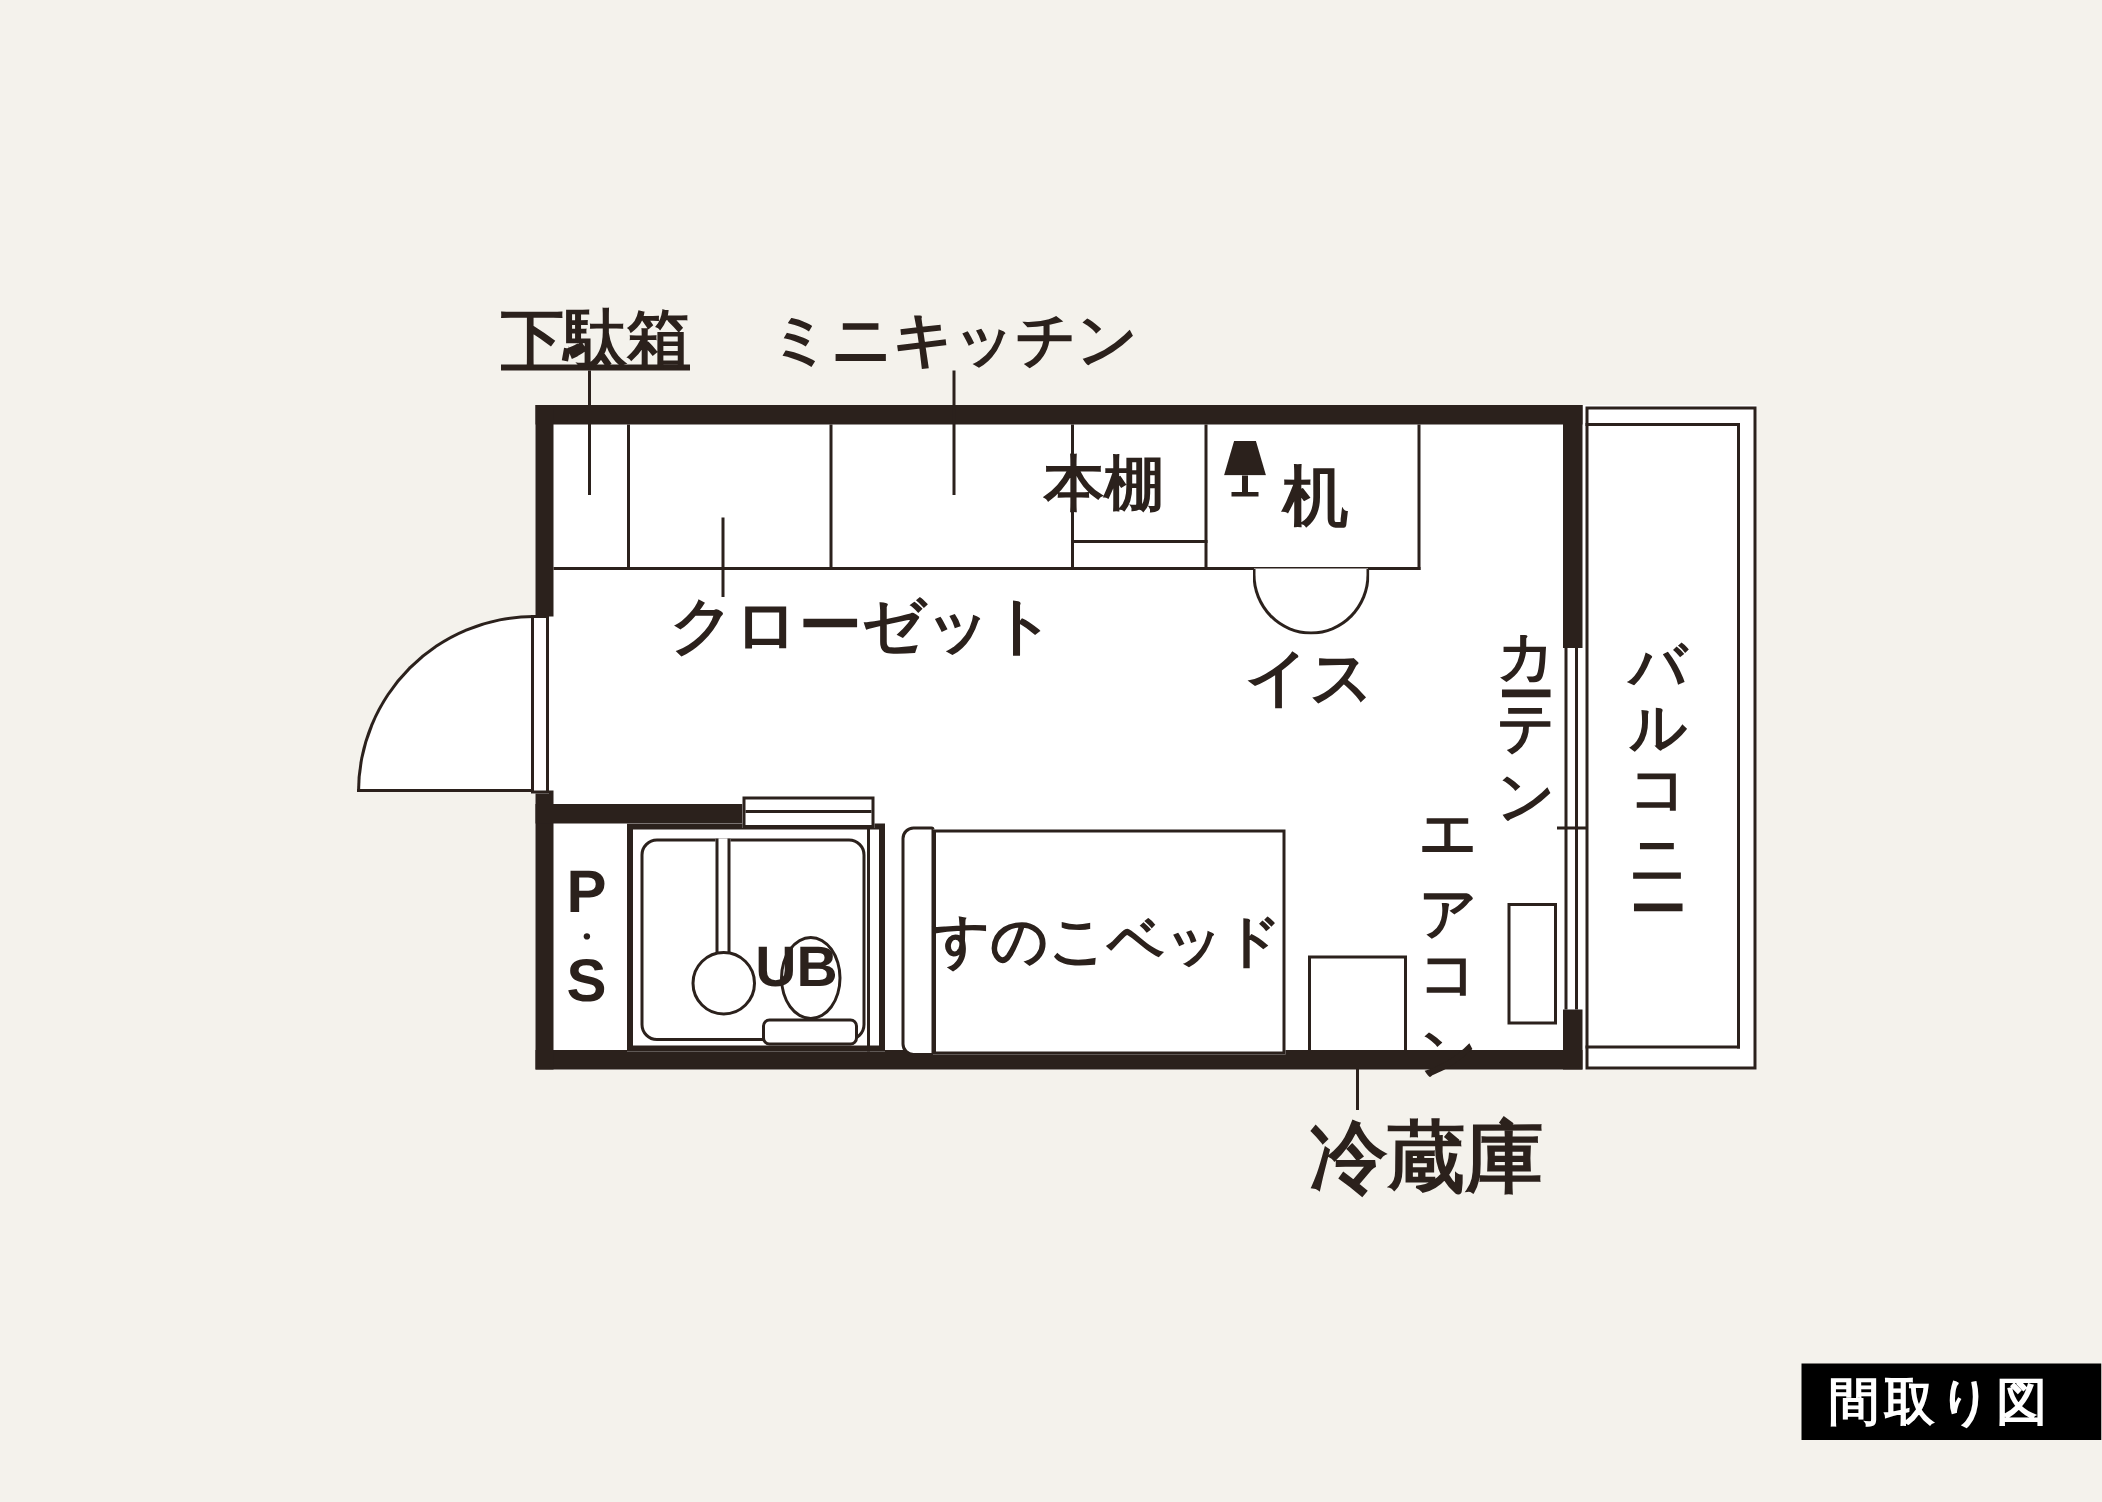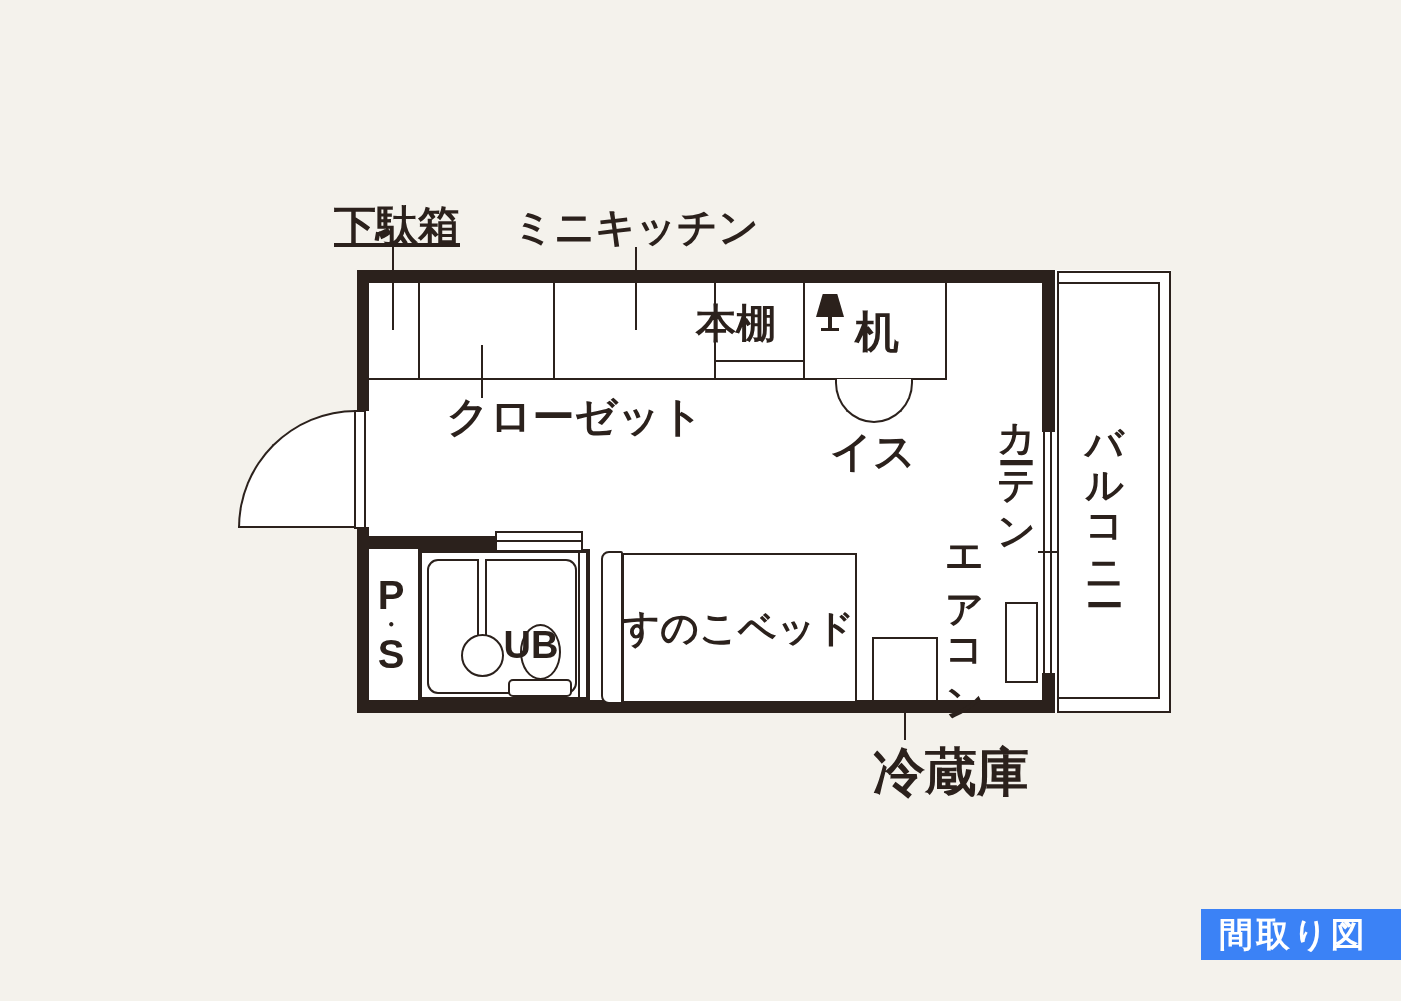--- a/index.html
+++ b/index.html
@@ -55,21 +55,21 @@
   #basin{
     position:absolute;left:461px;top:634px;width:43px;height:43px;
     border:2px solid #2b211c;border-radius:50%;box-sizing:border-box;background:#fff;
   }
   #headboard{
     position:absolute;left:601px;top:551px;width:22px;height:153px;
     border:2px solid #2b211c;border-radius:8px 2px 2px 8px;box-sizing:border-box;background:#fff;
   }
   #badge{
     position:absolute;left:1201px;top:909px;width:200px;height:51px;
-    background:#3b82f6;color:#ffffff;display:flex;align-items:center;
+    background:#000000;color:#ffffff;display:flex;align-items:center;
     padding-left:18px;box-sizing:border-box;font-size:34px;font-weight:600;letter-spacing:3px;
   }
   .ps-stack{position:absolute;left:391px;top:572px;transform:translateX(-50%);
     text-align:center;font-weight:600;font-size:40px;line-height:1.18;}
   .ps-stack .dot{font-size:22px;line-height:0.55;}
 </style>
 </head>
 <body>
 
 <div class="floor" style="left:357px;top:270px;width:814px;height:443px;"></div>

